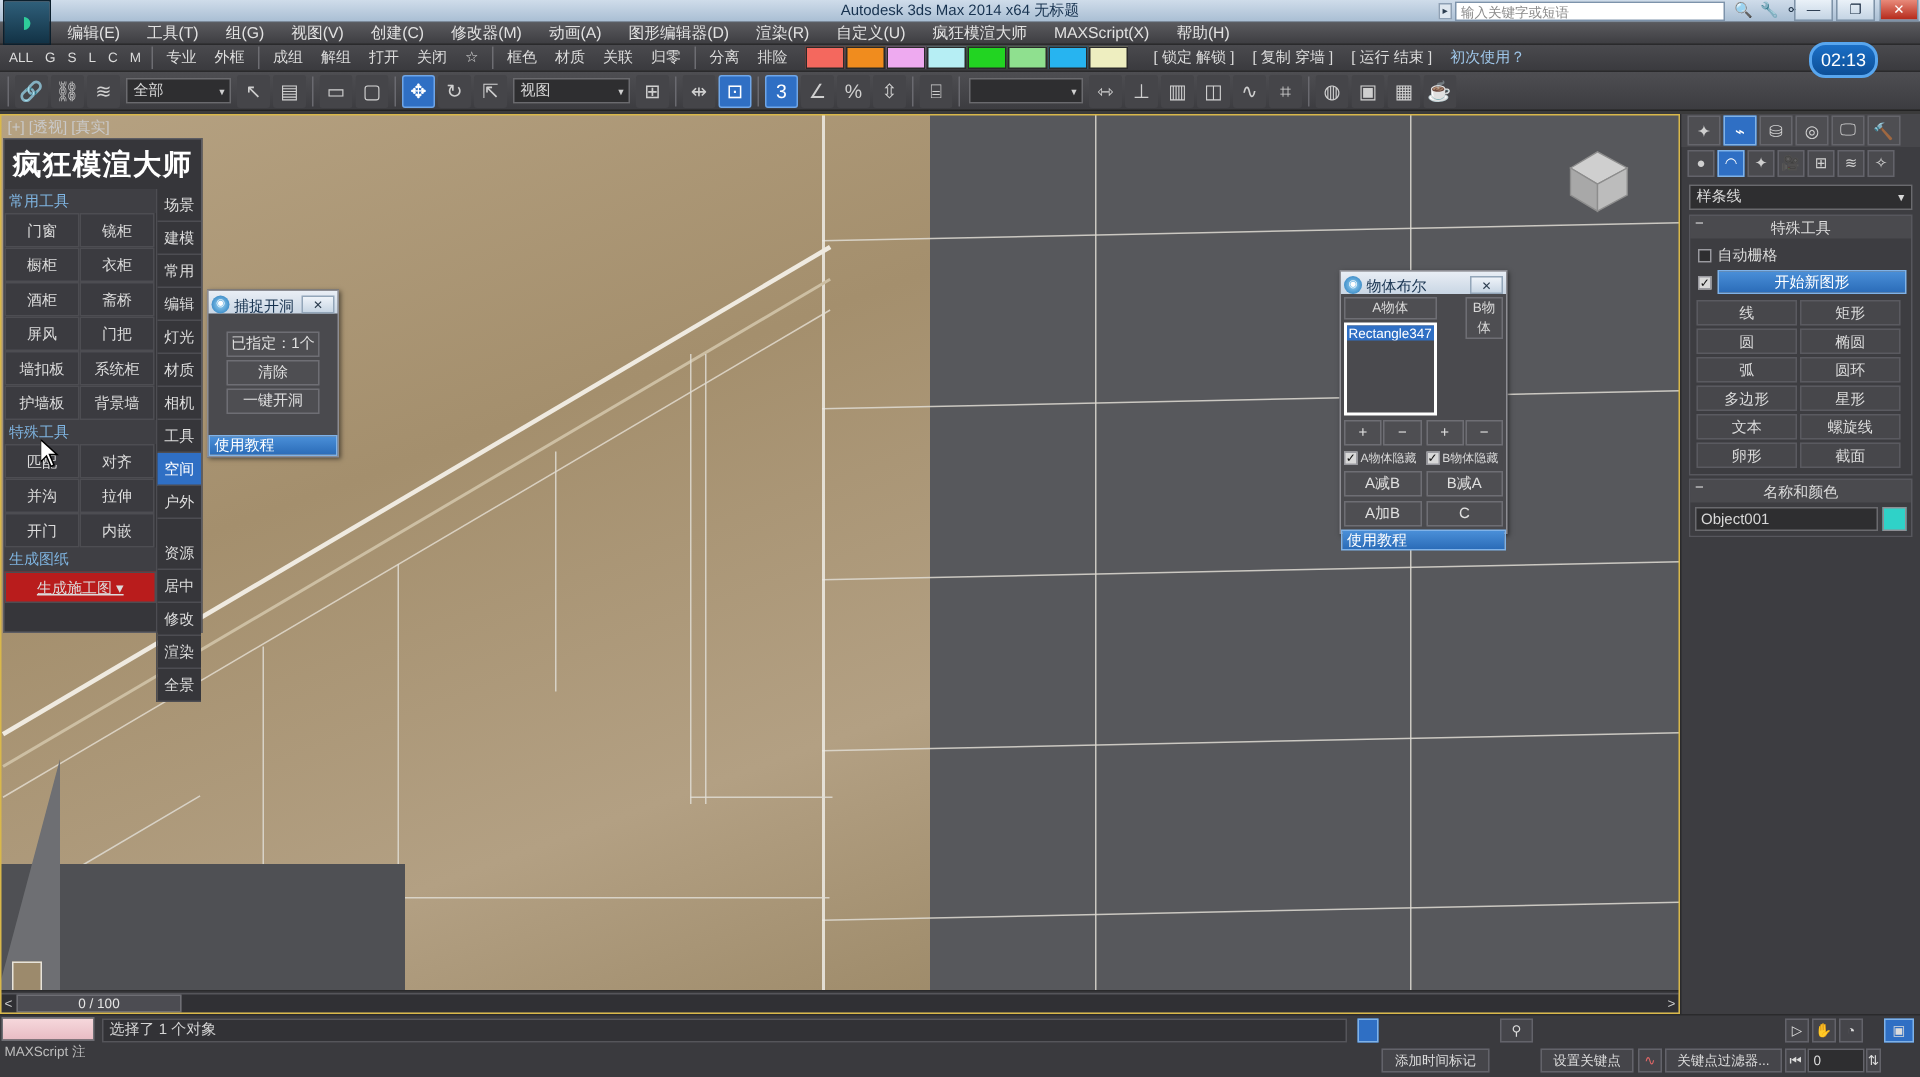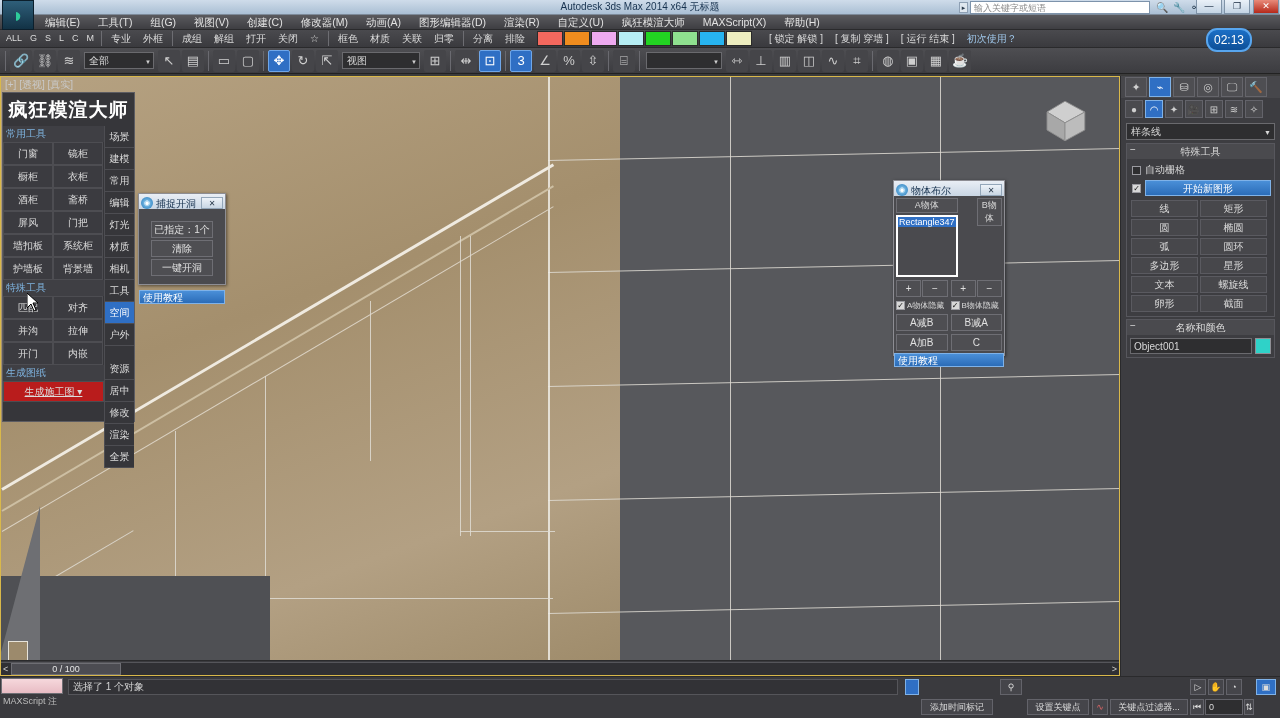--- a/index.html
+++ b/index.html
@@ -103,21 +103,21 @@
      display:flex; padding:3px 2px; color:#17324f; font-size:10px;}
   .dlg .cap .ci { width:12px;height:12px;border-radius:50%;
      background:radial-gradient(#9ad4f5,#1d74b8); margin-right:3px; font-size:7px;
      color:#fff; text-align:center; line-height:12px;}
   .dlg .capx { margin-left:auto; width:22px;height:12px; background:linear-gradient(#eef3f9,#c8d6e4);
      border:1px solid #93a6b9; font-size:8px; text-align:center; line-height:11px; color:#2b3c4e;}
   .dbtn { background:#4e4e52; border:1px solid #6e6e74; color:#e0e0e0;
      font-size:10px; text-align:center; line-height:15px; height:17px; }
   .dbtn.blue { background:linear-gradient(#4a8fd8,#2b6cb8); border-color:#7fb2e8; color:#fff;}
 
-  #dlgHole { left:138px; top:193px; width:88px; height:92px; }
+  #dlgHole { left:138px; top:193px; width:88px; height:112px; }
   #dlgBool { left:893px; top:180px; width:112px; height:176px; }
   .listbox { background:#4a4a4e; border:2px solid #fff; height:62px; }
   .listbox .li { background:#2f6fc4; color:#fff; font-size:9px; padding:0 1px;
      white-space:nowrap; overflow:hidden;}
   .chk { width:9px;height:9px; border:1px solid #9a9aa0; background:#d8d8d8;
      display:inline-block; font-size:8px; color:#111; line-height:8px; text-align:center;}
 
   
   #leftpanel { position:absolute; left:2px; top:92px; width:133px; height:330px;
      background:#36363a; border:1px solid #5c5c62; z-index:25;}

